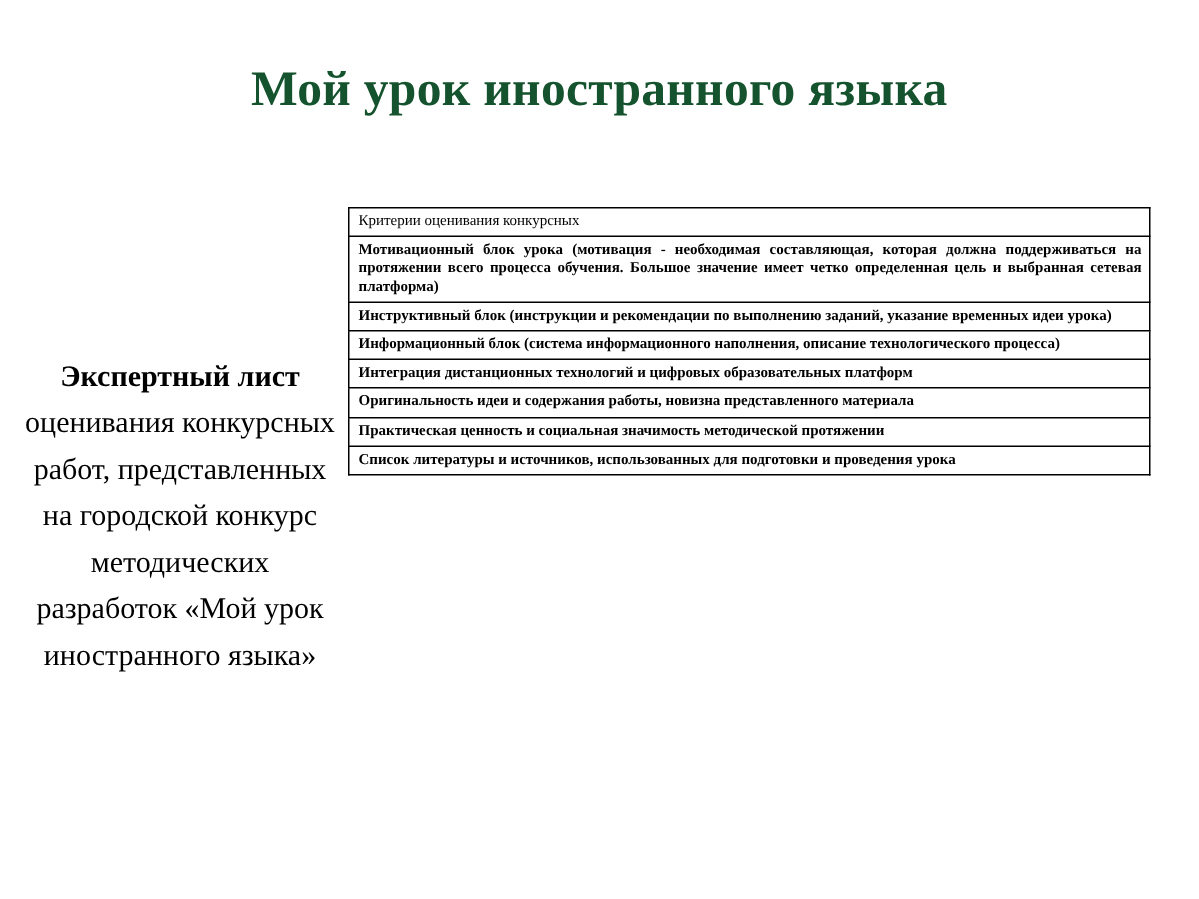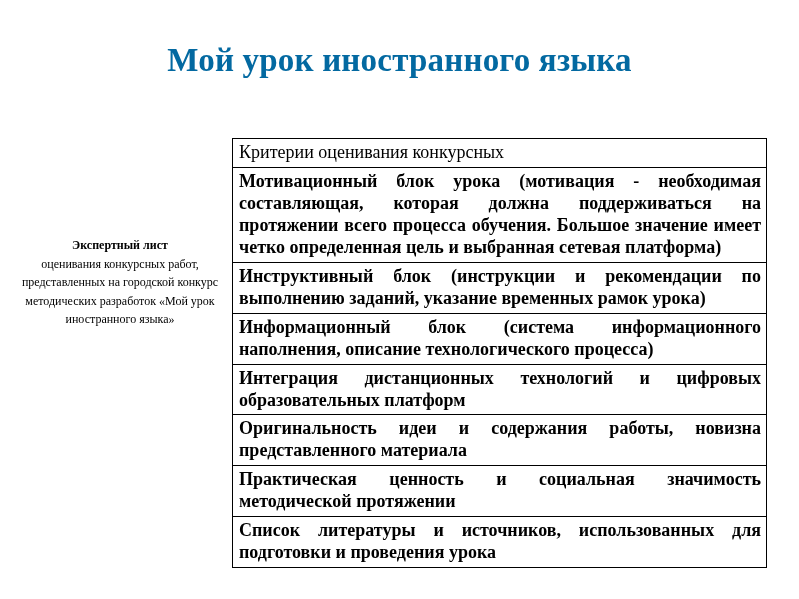--- a/index.html
+++ b/index.html
@@ -22,32 +22,32 @@
   }
   .slide-title {
     position: absolute;
     top: 42px;
     left: 0;
     width: 799px;
     text-align: center;
     font-family: "Liberation Serif", serif;
     font-weight: bold;
     font-size: 33px;
-    color: #0369a1;
+    color: #14532d;
     letter-spacing: 0.2px;
     white-space: nowrap;
   }
   .left-block {
     position: absolute;
     left: 14px;
     top: 236px;
     width: 212px;
     text-align: center;
     font-family: "Liberation Serif", serif;
-    font-size: 12px;
+    font-size: 20px;
     color: #000000;
     line-height: 1.55;
   }
   .left-block .lead {
     font-weight: bold;
     display: block;
   }
   .left-block .rest {
     display: block;
   }
@@ -59,21 +59,21 @@
   }
   table.criteria {
     border-collapse: collapse;
     width: 535px;
     table-layout: fixed;
   }
   table.criteria td {
     border: 1px solid #000000;
     padding: 3px 5px 3px 6px;
     font-family: "Liberation Serif", serif;
-    font-size: 18px;
+    font-size: 10px;
     line-height: 1.22;
     color: #000000;
     vertical-align: top;
     text-align: justify;
     text-justify: inter-word;
     hyphens: none;
   }
   table.criteria td.bold {
     font-weight: bold;
   }
@@ -107,21 +107,21 @@
   <div class="table-wrap">
     <table class="criteria">
       <tbody>
         <tr class="first">
           <td class="plain">Критерии оценивания конкурсных</td>
         </tr>
         <tr>
           <td class="bold">Мотивационный блок урока (мотивация - необходимая составляющая, которая должна поддерживаться на протяжении всего процесса обучения. Большое значение имеет четко определенная цель и выбранная сетевая платформа)</td>
         </tr>
         <tr>
-          <td class="bold">Инструктивный блок (инструкции и рекомендации по выполнению заданий, указание временных рамок урока)</td>
+          <td class="bold">Инструктивный блок (инструкции и рекомендации по выполнению заданий, указание временных идеи урока)</td>
         </tr>
         <tr>
           <td class="bold">Информационный блок (система информационного наполнения, описание технологического процесса)</td>
         </tr>
         <tr>
           <td class="bold">Интеграция дистанционных технологий и цифровых образовательных платформ</td>
         </tr>
         <tr>
           <td class="bold">Оригинальность идеи и содержания работы, новизна представленного материала</td>
         </tr>

